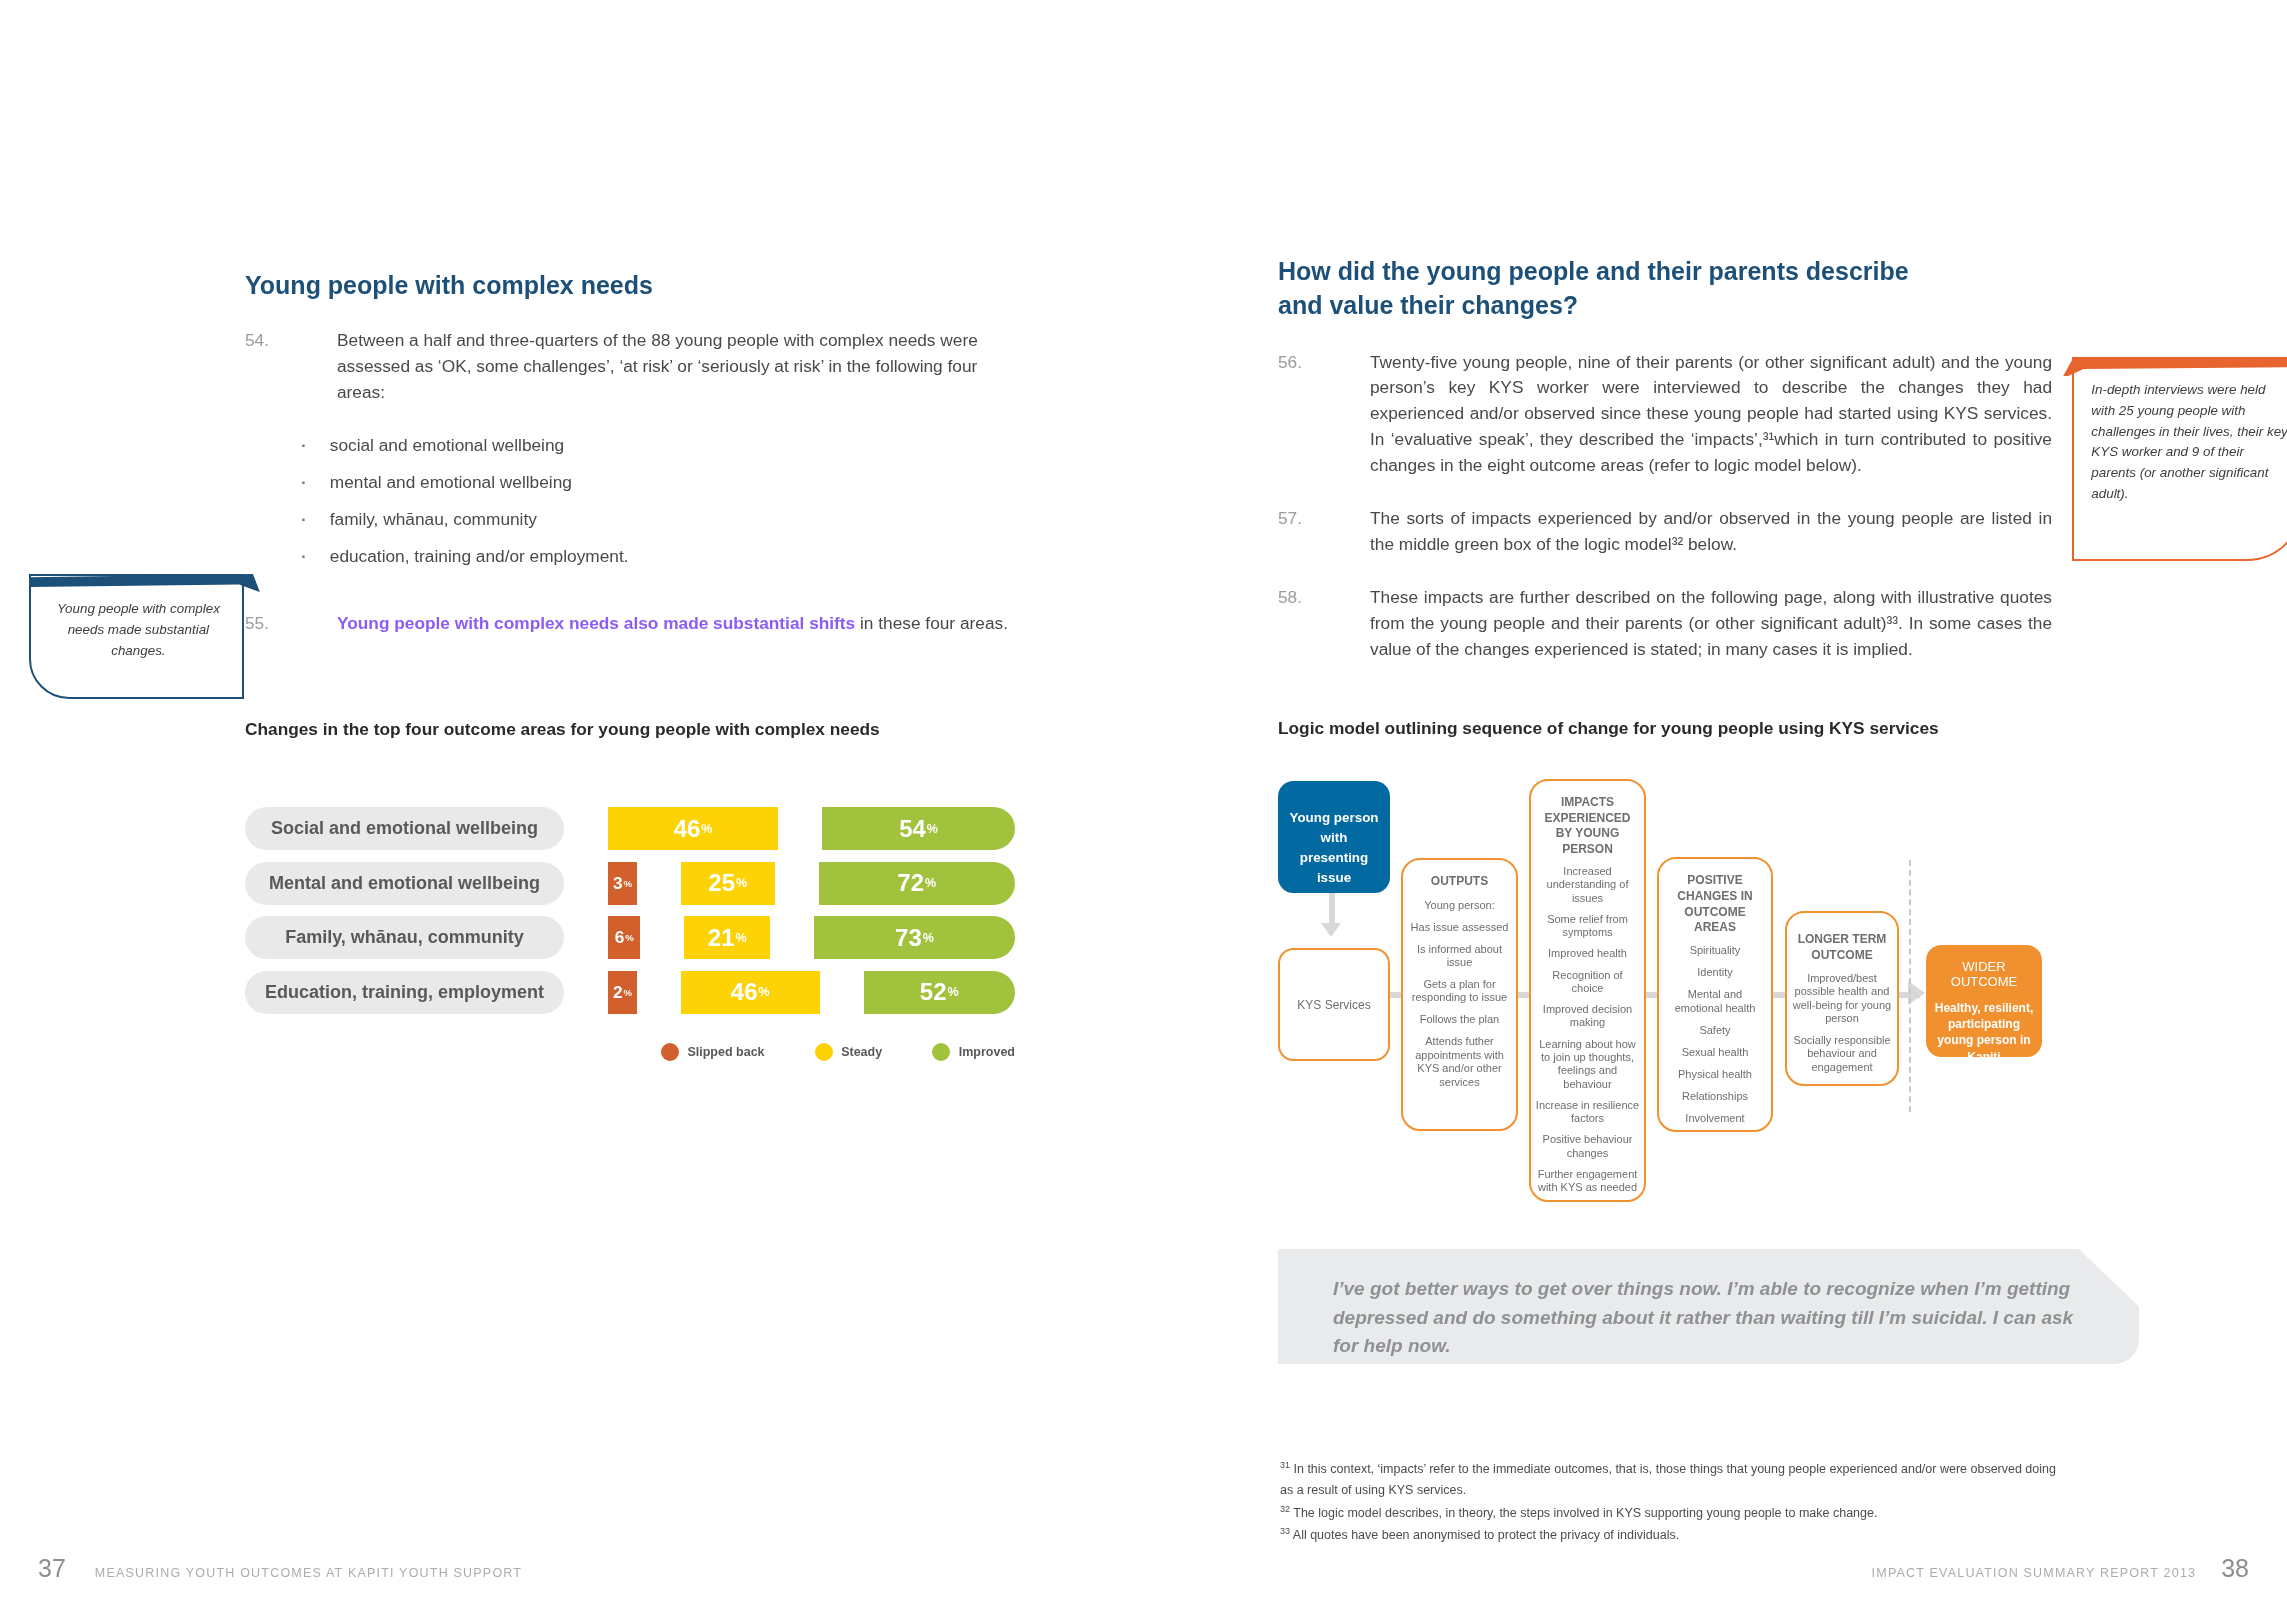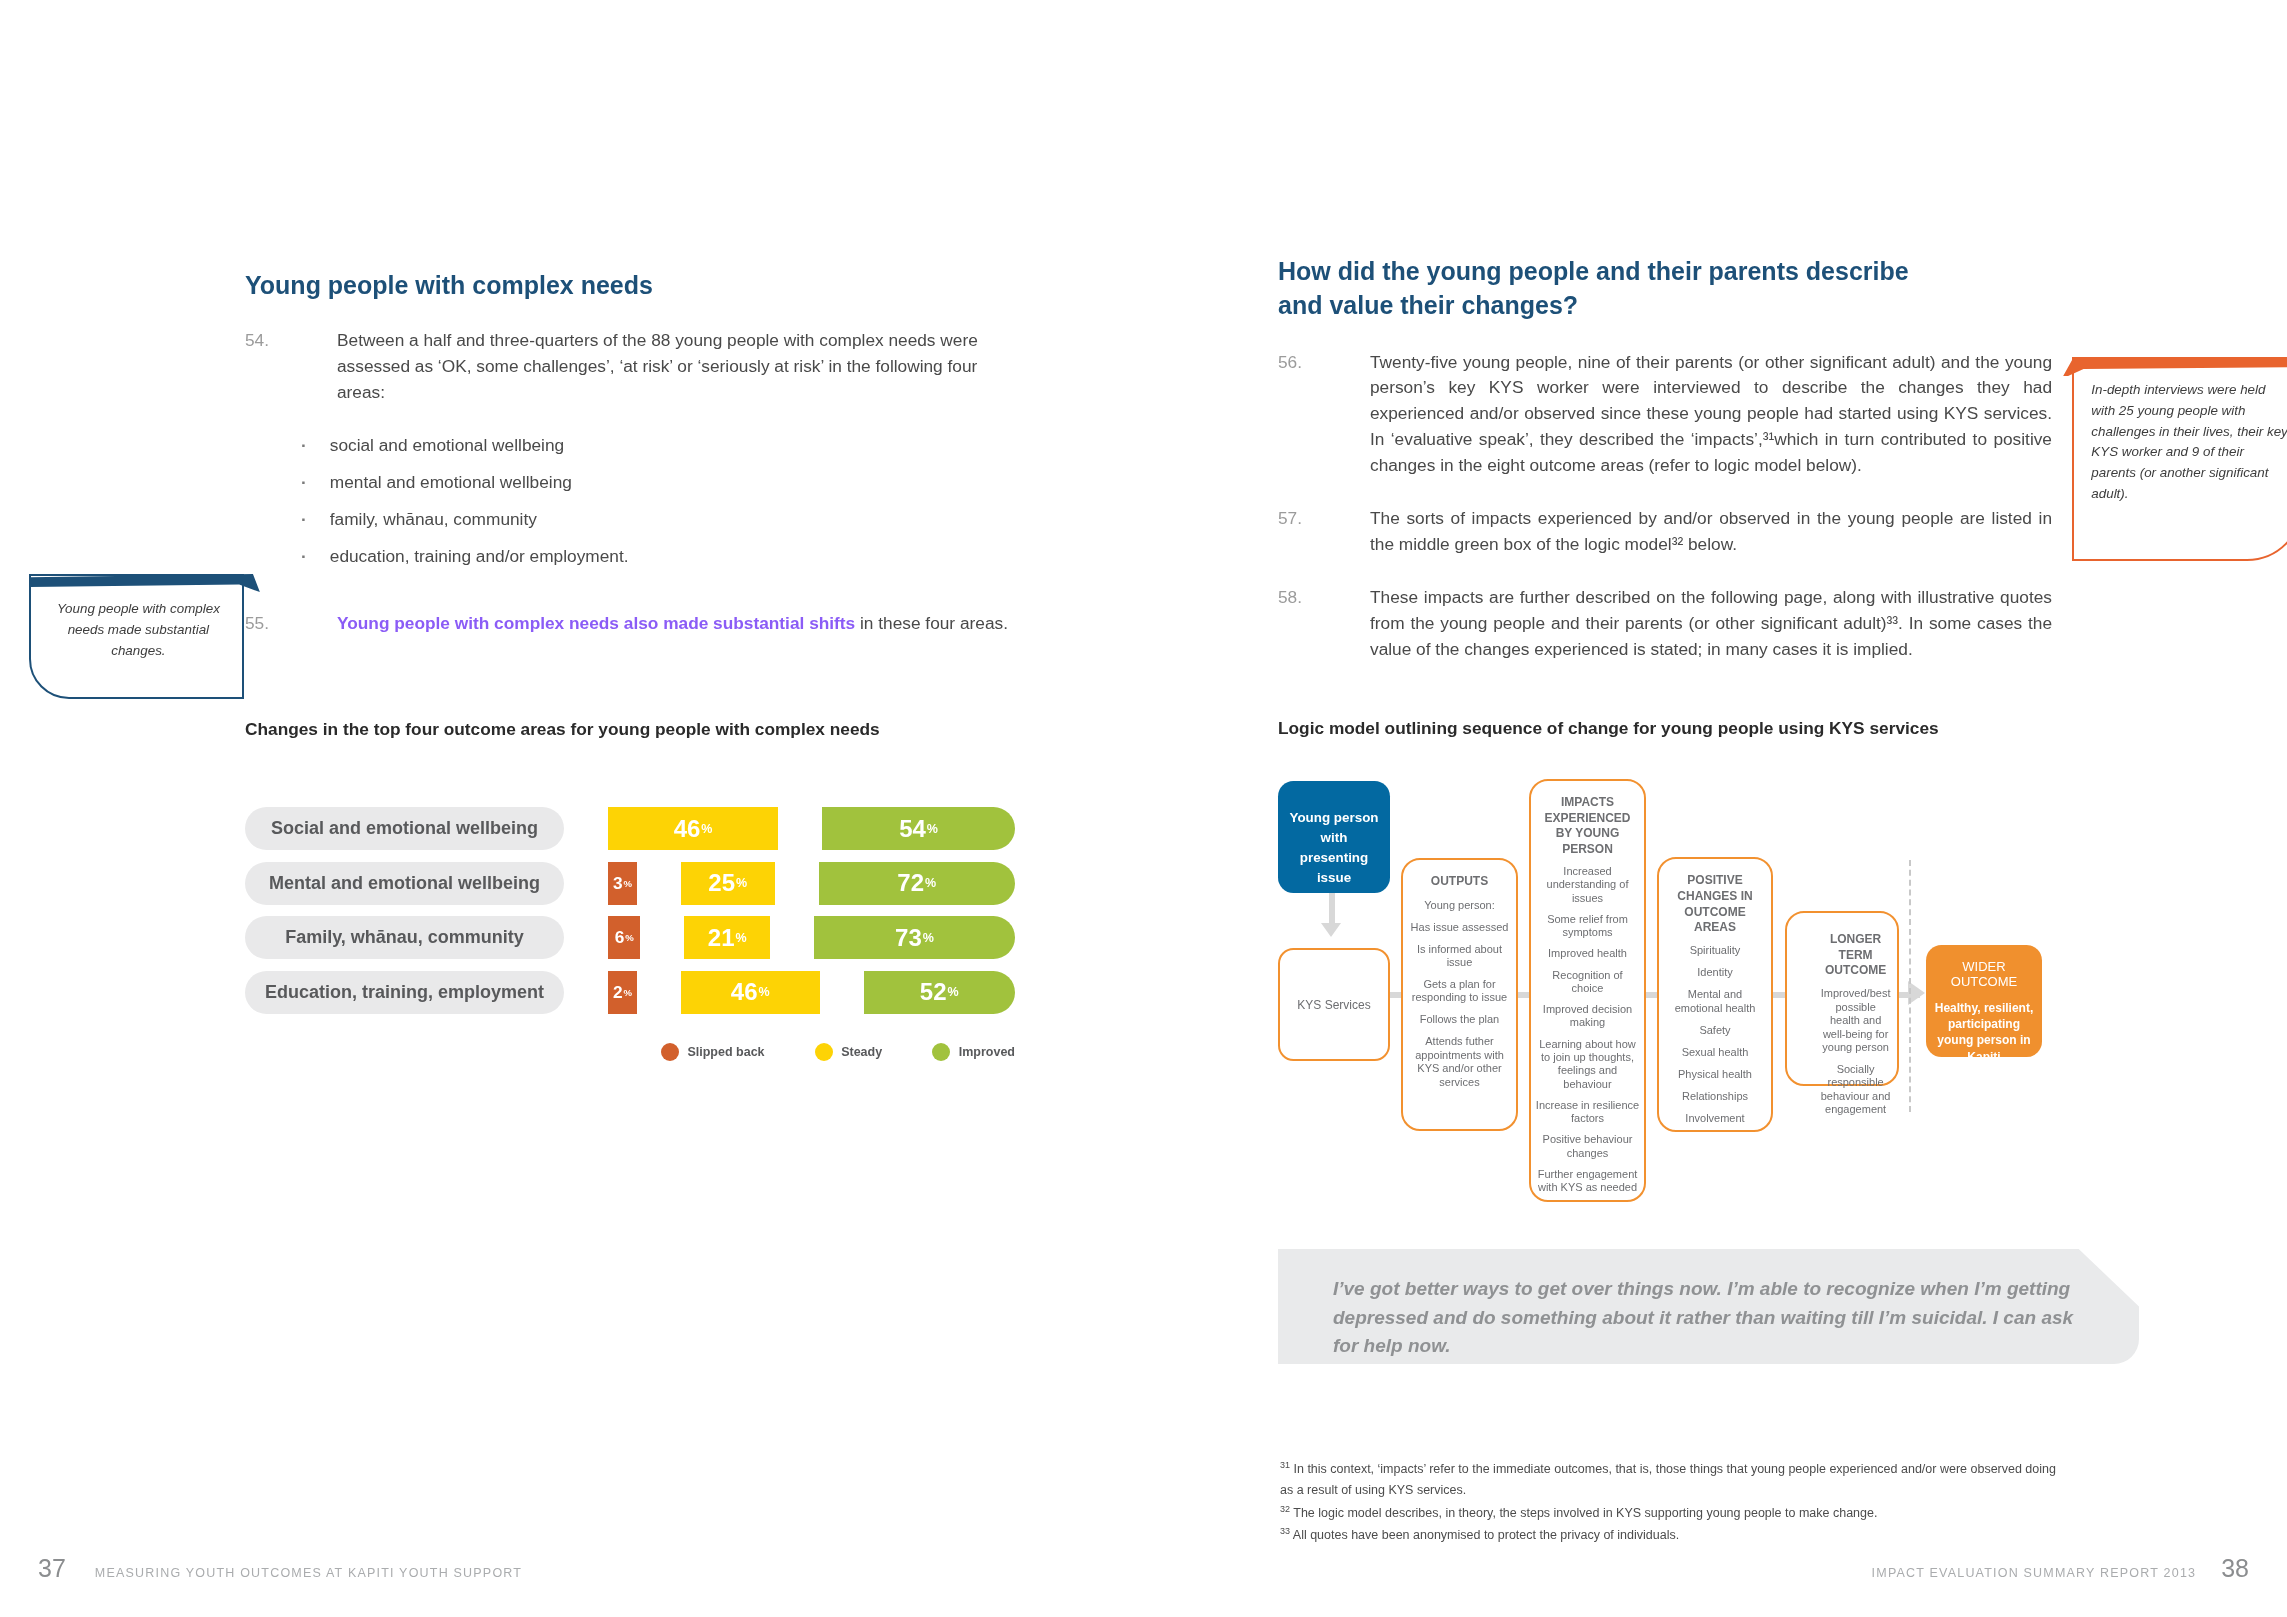--- a/index.html
+++ b/index.html
@@ -75,21 +75,21 @@
         border:2.9px solid #f2912f;border-radius:15.4px;color:#6d6e71;font-size:12px;
         display:flex;align-items:center;justify-content:center;box-sizing:border-box;}
   .lbox{position:absolute;background:#fff;border:2.9px solid #f2912f;border-radius:19px;
         text-align:center;color:#6d6e71;box-sizing:border-box;padding:14.4px 4.8px 7.7px;}
   .lhead{font-size:12px;font-weight:bold;line-height:1.3;}
   .lbox .item{font-size:11px;line-height:1.22;margin-top:8.6px;}
   .boxC{left:123px;top:89px;width:117px;height:273px;}
   .boxD{left:251px;top:9.6px;width:117px;height:423px;}
   .boxD .item{margin-top:7.7px;}
   .boxE{left:379px;top:88px;width:116px;height:275px;}
-  .boxF{left:507px;top:142px;width:114px;height:175px;padding-top:19px;padding-left:32px;}
+  .boxF{left:507px;top:142px;width:114px;height:175px;padding-top:19px;}
   .boxG{position:absolute;left:648px;top:176px;width:116px;height:112px;background:#f0902e;
         border-radius:15.4px;color:#fff;text-align:center;box-sizing:border-box;padding:14.4px 6.7px 0;}
   .boxG .g-head{font-size:13px;font-weight:normal;}
   .boxG .g-body{font-size:12px;font-weight:bold;line-height:1.35;margin-top:10.6px;}
 
   
   .quote{position:absolute;left:1278px;top:1249px;width:861px;height:115px;background:#e9eaeb;
     clip-path:polygon(0 0,93% 0,100% 50%,100% 100%,0 100%);
     border-radius:0 0 25px 0;box-sizing:border-box;
     padding:26px 63px 0 55px;font-style:italic;font-weight:bold;color:#8f9193;

